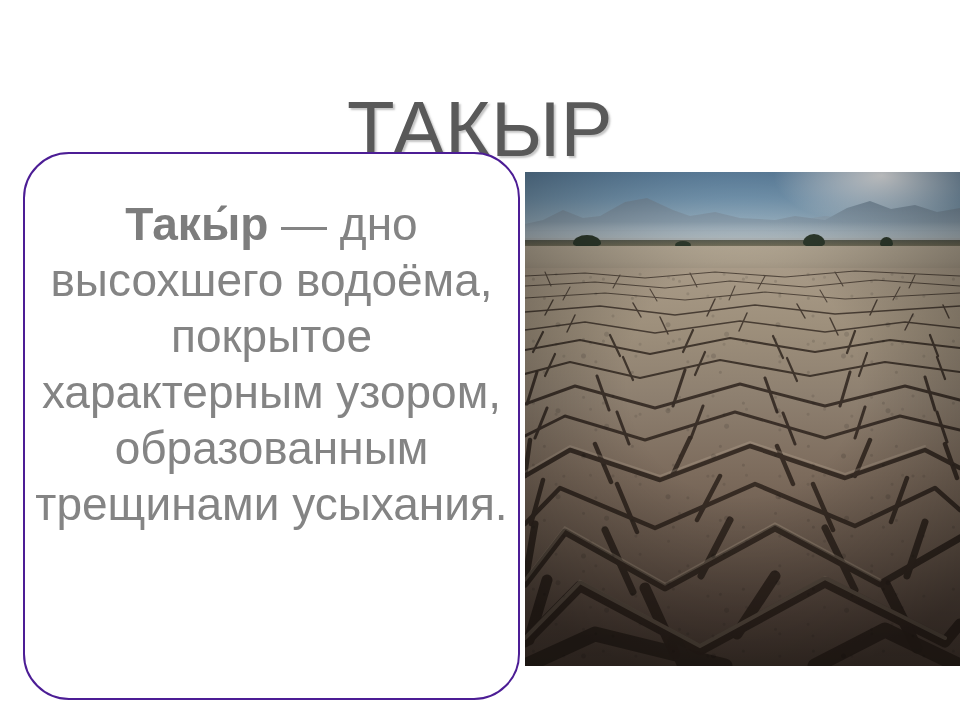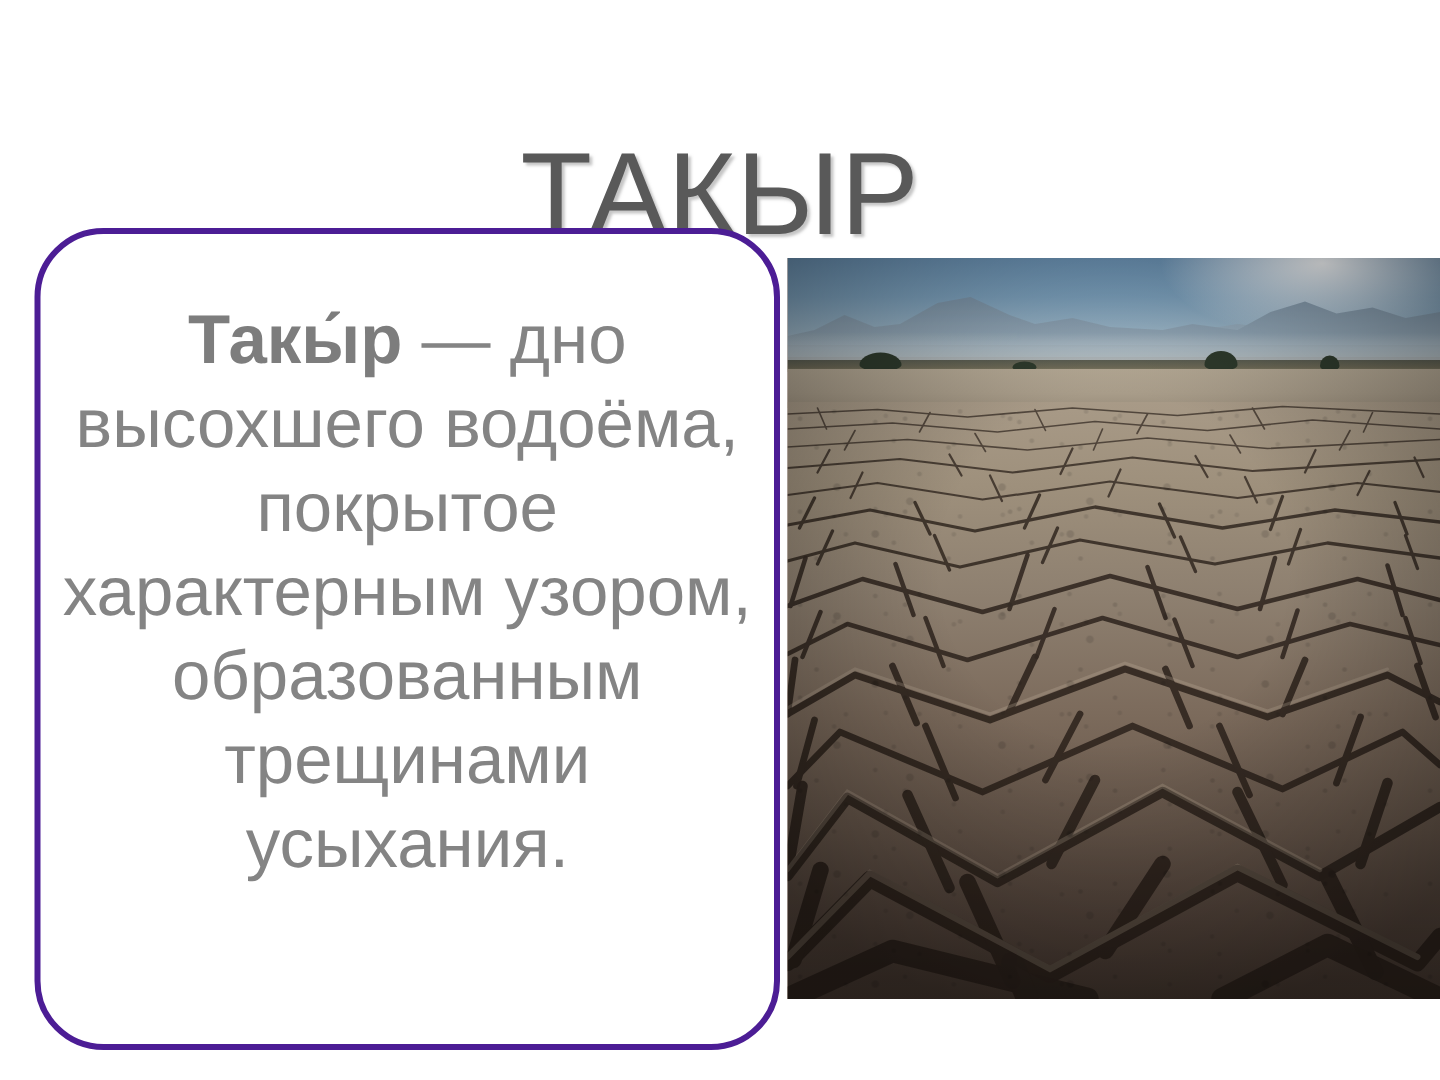--- a/index.html
+++ b/index.html
@@ -40,21 +40,21 @@
   }
 
   
   #definition-box {
     position: absolute;
     left: 23px;
     top: 152px;
     width: 497px;
     height: 548px;
     box-sizing: border-box;
-    border: 4px solid #4c1d95;
+    border: 2px solid #4c1d95;
     border-radius: 46px;
     background: #ffffff;
     text-decoration: underline;
   }
 
   #definition-text {
     position: absolute;
     left: 10px;
     right: 10px;
     top: 42px;

